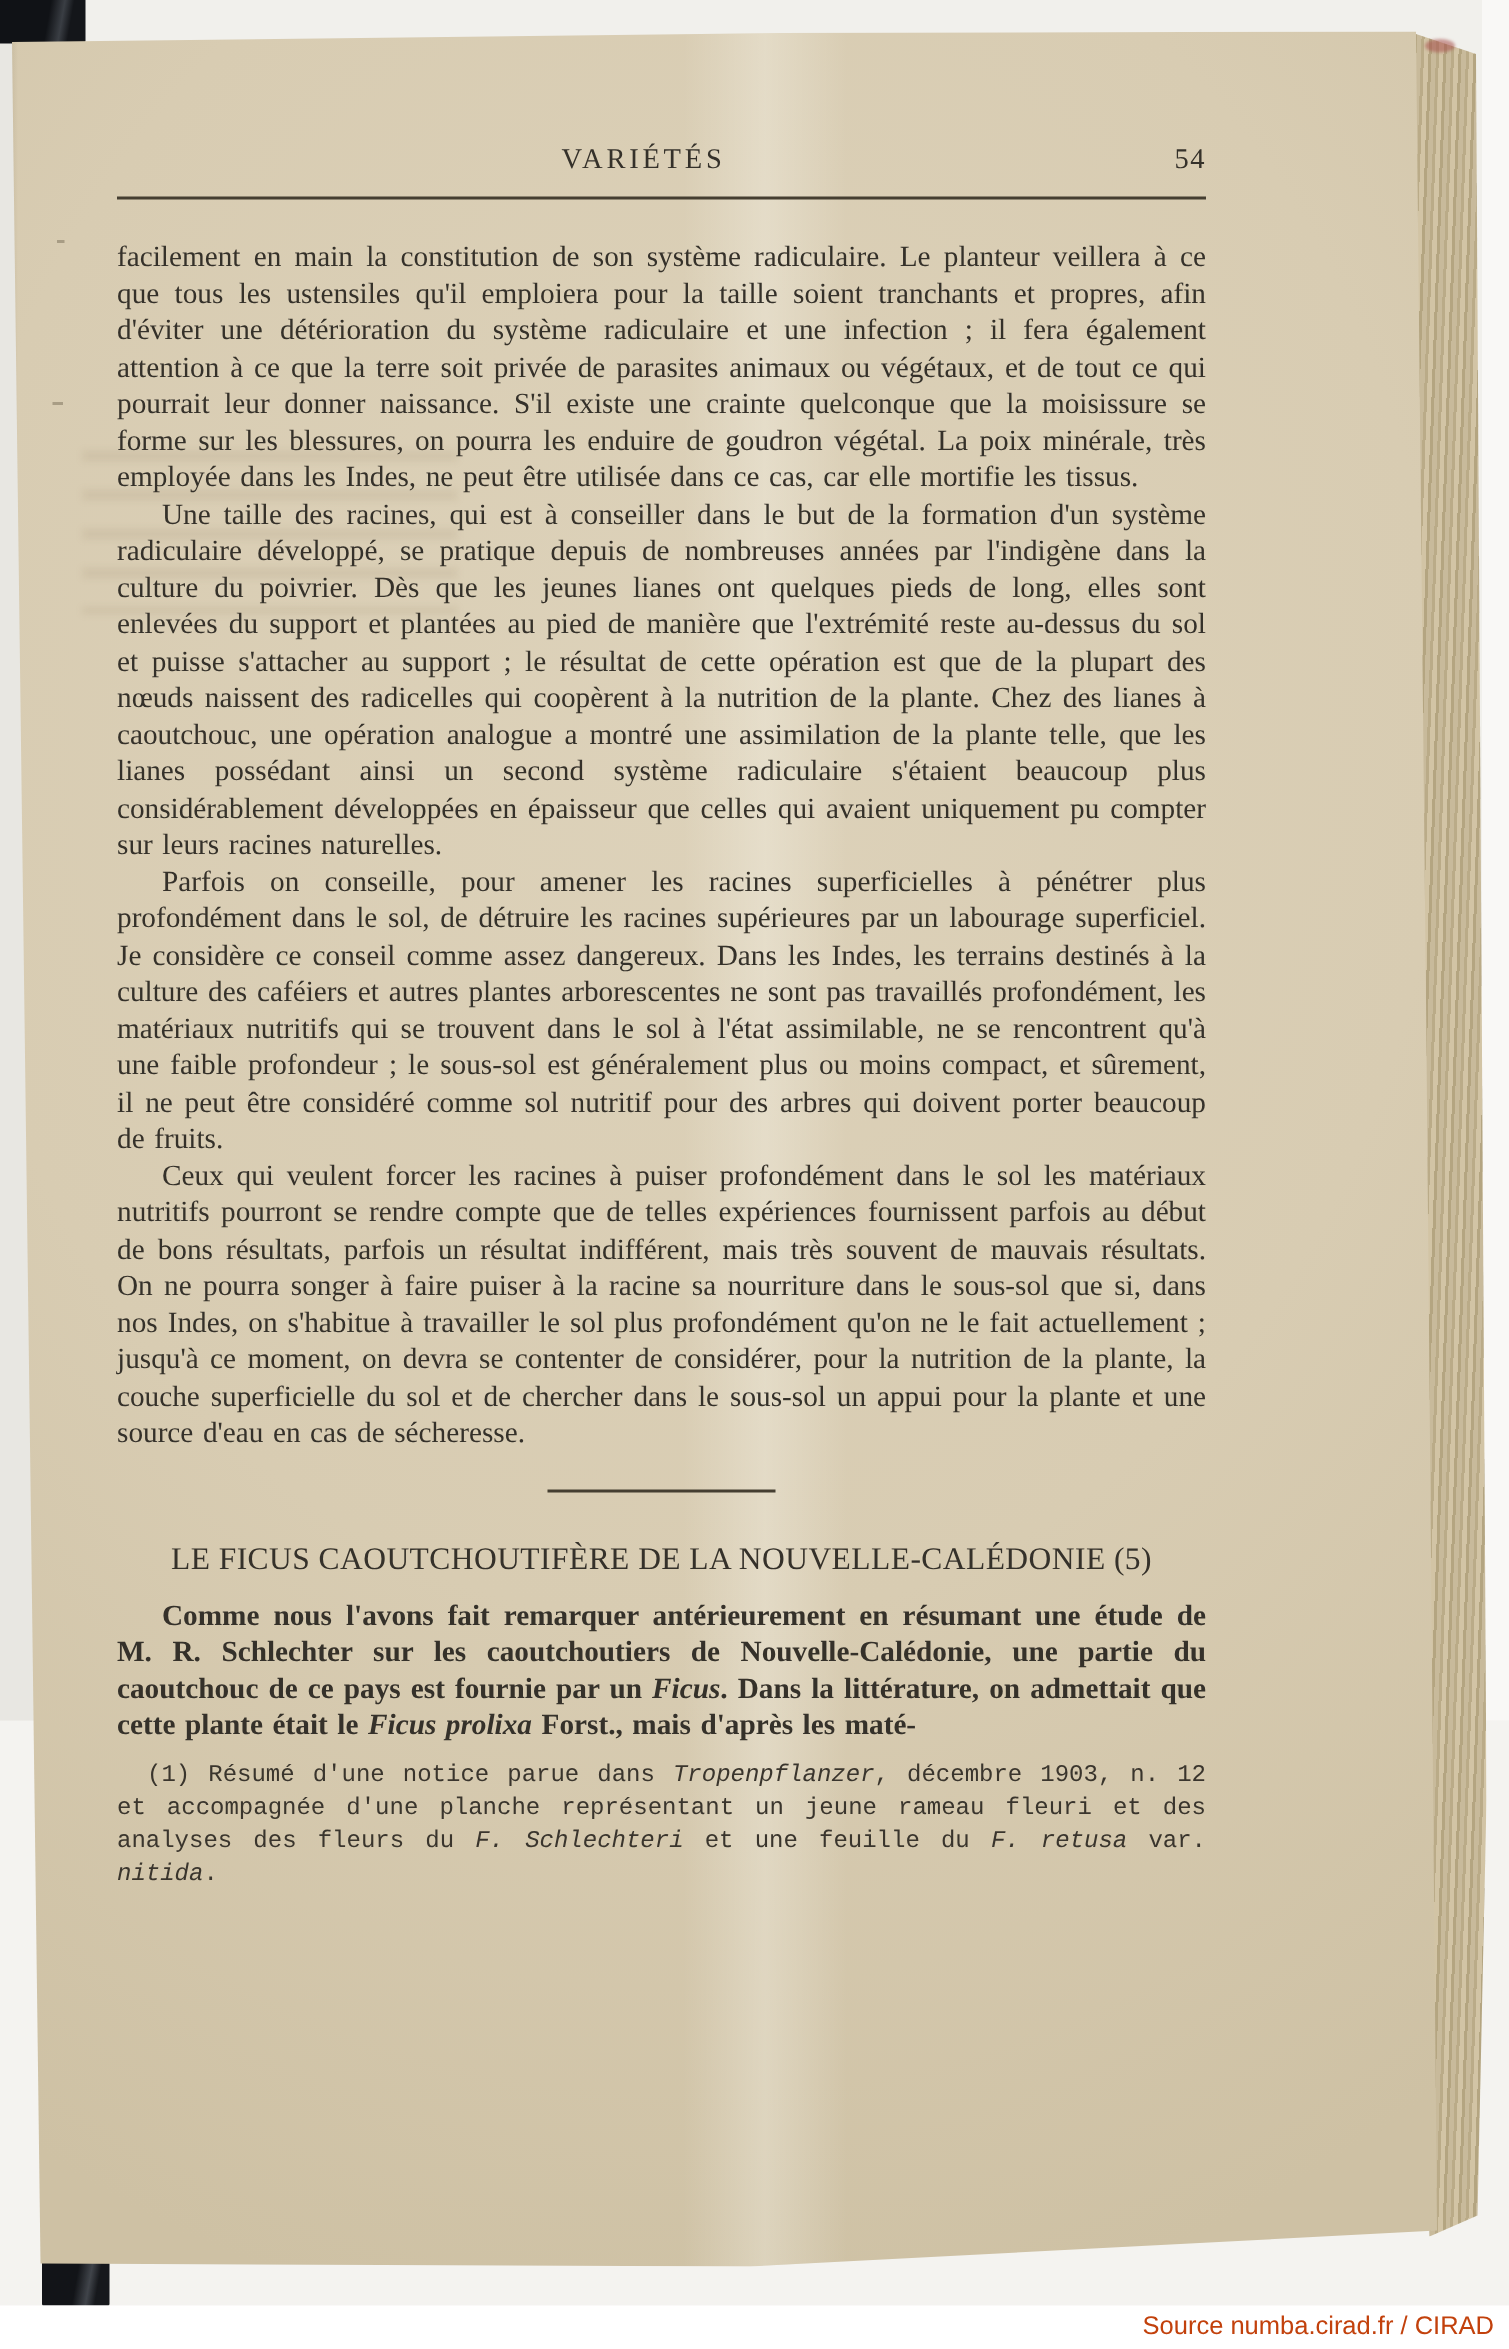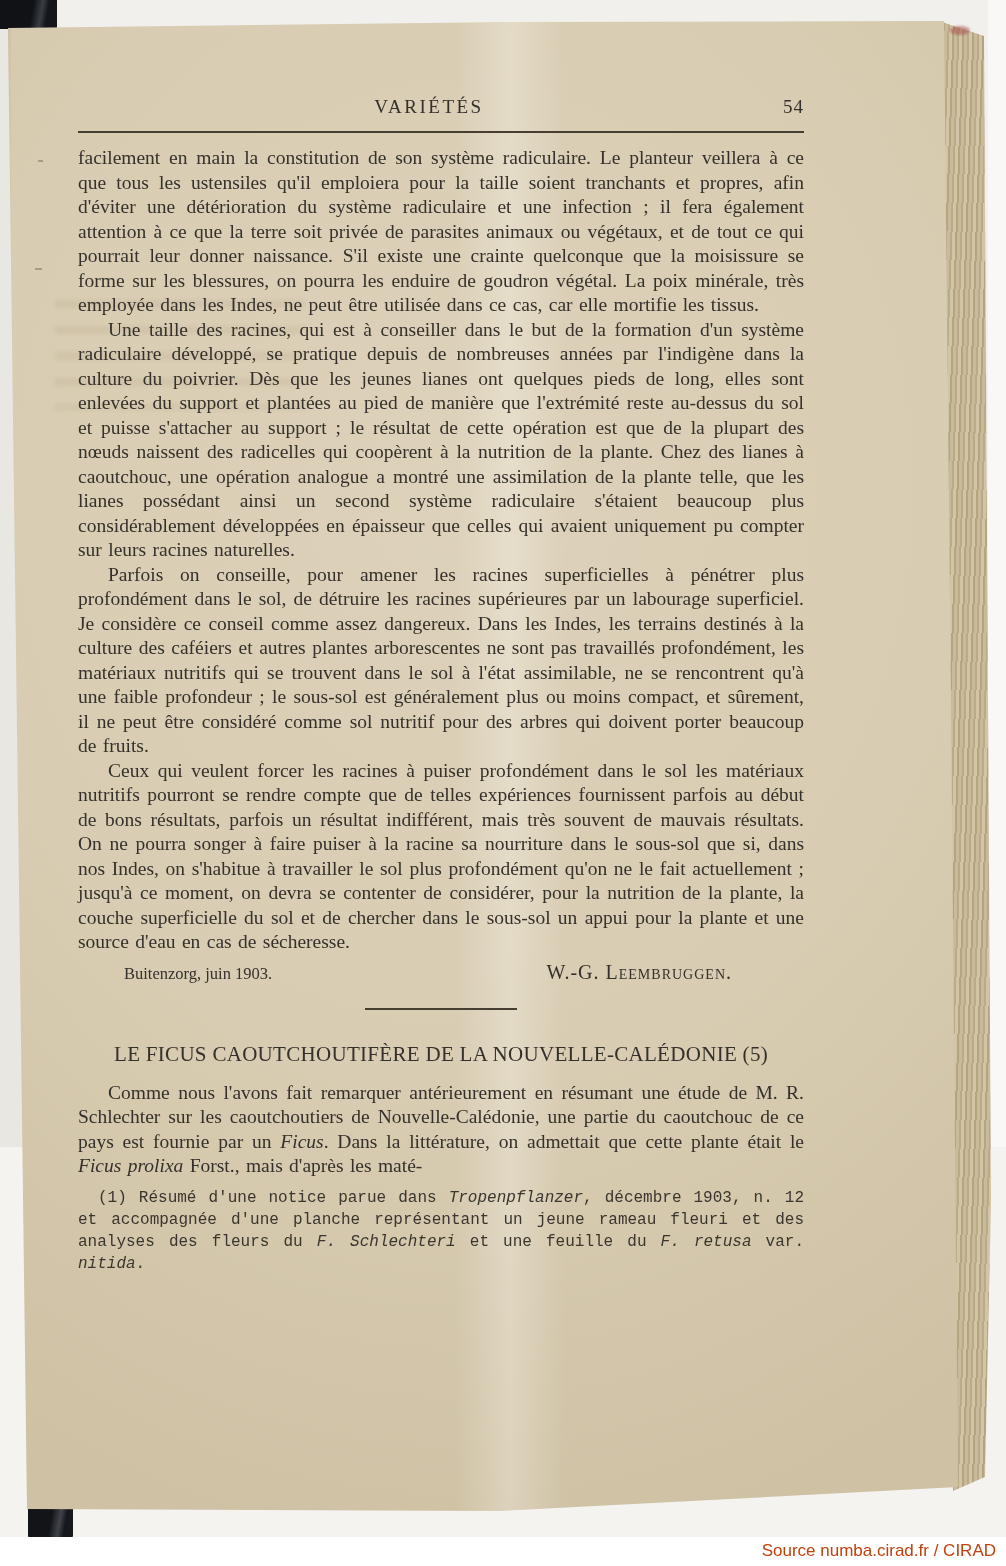--- a/index.html
+++ b/index.html
@@ -59,41 +59,41 @@
     position:absolute;left:78px;top:96px;width:726px;
     color:#35312a;
   }
   .header-row{position:relative;height:27px;}
   .running-title{
     display:block;text-align:center;font-size:19px;letter-spacing:2.5px;
     padding-right:24px;
   }
   .page-number{position:absolute;right:0;top:0;font-size:19px;letter-spacing:1px;}
   .header-rule{border:0;border-top:2.5px solid #453e31;margin:8px 0 0 0;}
-  .body-text{margin-top:13px;}
+  .body-text{margin-top:27px;}
   .body-text p{
     margin:0;font-size:19.5px;line-height:24.5px;text-align:justify;
     text-indent:30px;word-spacing:1.5px;
   }
   .body-text p.no-indent{text-indent:0;}
   .byline{
     display:flex;justify-content:space-between;align-items:baseline;
     margin-top:6px;padding-left:46px;padding-right:72px;
   }
   .dateline{font-size:16.5px;}
   .signature{font-size:20px;font-variant:small-caps;letter-spacing:1px;}
   .section-separator{
     border:0;border-top:2.5px solid #453e31;width:152px;
     margin:24px auto 0 auto;
   }
   .article-title{
     margin-top:32px;font-size:21px;text-align:center;white-space:nowrap;
     letter-spacing:.3px;
   }
-  .article-open{margin-top:14px;}
+  .article-open{margin-top:14px;font-weight:bold;}
   .article-open p{
     margin:0;font-size:19.5px;line-height:24.5px;text-align:justify;
     text-indent:30px;word-spacing:1.5px;
   }
   .footnote{
     margin-top:8px;font-size:16px;line-height:22px;text-align:justify;
     text-indent:20px;color:#3a352d;font-family:Liberation Mono, monospace;
   }
   
   .footer-strip{
@@ -132,24 +132,20 @@
         </div>
         <hr class="header-rule">
 
         <div class="body-text">
           <p class="no-indent">facilement en main la constitution de son système radiculaire. Le planteur veillera à ce que tous les ustensiles qu'il emploiera pour la taille soient tranchants et propres, afin d'éviter une détérioration du système radiculaire et une infection ; il fera également attention à ce que la terre soit privée de parasites animaux ou végétaux, et de tout ce qui pourrait leur donner naissance. S'il existe une crainte quelconque que la moisissure se forme sur les blessures, on pourra les enduire de goudron végétal. La poix minérale, très employée dans les Indes, ne peut être utilisée dans ce cas, car elle mortifie les tissus.</p>
           <p>Une taille des racines, qui est à conseiller dans le but de la formation d'un système radiculaire développé, se pratique depuis de nombreuses années par l'indigène dans la culture du poivrier. Dès que les jeunes lianes ont quelques pieds de long, elles sont enlevées du support et plantées au pied de manière que l'extrémité reste au-dessus du sol et puisse s'attacher au support ; le résultat de cette opération est que de la plupart des nœuds naissent des radicelles qui coopèrent à la nutrition de la plante. Chez des lianes à caoutchouc, une opération analogue a montré une assimilation de la plante telle, que les lianes possédant ainsi un second système radiculaire s'étaient beaucoup plus considérablement développées en épaisseur que celles qui avaient uniquement pu compter sur leurs racines naturelles.</p>
           <p>Parfois on conseille, pour amener les racines superficielles à pénétrer plus profondément dans le sol, de détruire les racines supérieures par un labourage superficiel. Je considère ce conseil comme assez dangereux. Dans les Indes, les terrains destinés à la culture des caféiers et autres plantes arborescentes ne sont pas travaillés profondément, les matériaux nutritifs qui se trouvent dans le sol à l'état assimilable, ne se rencontrent qu'à une faible profondeur ; le sous-sol est généralement plus ou moins compact, et sûrement, il ne peut être considéré comme sol nutritif pour des arbres qui doivent porter beaucoup de fruits.</p>
           <p>Ceux qui veulent forcer les racines à puiser profondément dans le sol les matériaux nutritifs pourront se rendre compte que de telles expériences fournissent parfois au début de bons résultats, parfois un résultat indifférent, mais très souvent de mauvais résultats. On ne pourra songer à faire puiser à la racine sa nourriture dans le sous-sol que si, dans nos Indes, on s'habitue à travailler le sol plus profondément qu'on ne le fait actuellement ; jusqu'à ce moment, on devra se contenter de considérer, pour la nutrition de la plante, la couche superficielle du sol et de chercher dans le sous-sol un appui pour la plante et une source d'eau en cas de sécheresse.</p>
         </div>
 
-        <div class="byline">
-          <span class="dateline">Buitenzorg, juin 1903.</span>
-          <span class="signature">W.-G. Leembruggen.</span>
-        </div>
 
         <hr class="section-separator">
 
         <div class="article-title">LE FICUS CAOUTCHOUTIFÈRE DE LA NOUVELLE-CALÉDONIE (5)</div>
 
         <div class="article-open">
           <p>Comme nous l'avons fait remarquer antérieurement en résumant une étude de M. R. Schlechter sur les caoutchoutiers de Nouvelle-Calédonie, une partie du caoutchouc de ce pays est fournie par un <i>Ficus</i>. Dans la littérature, on admettait que cette plante était le <i>Ficus prolixa</i> Forst., mais d'après les maté-</p>
         </div>
 
         <div class="footnote">(1) Résumé d'une notice parue dans <i>Tropenpflanzer</i>, décembre 1903, n. 12 et accompagnée d'une planche représentant un jeune rameau fleuri et des analyses des fleurs du <i>F. Schlechteri</i> et une feuille du <i>F. retusa</i> var. <i>nitida</i>.</div>

